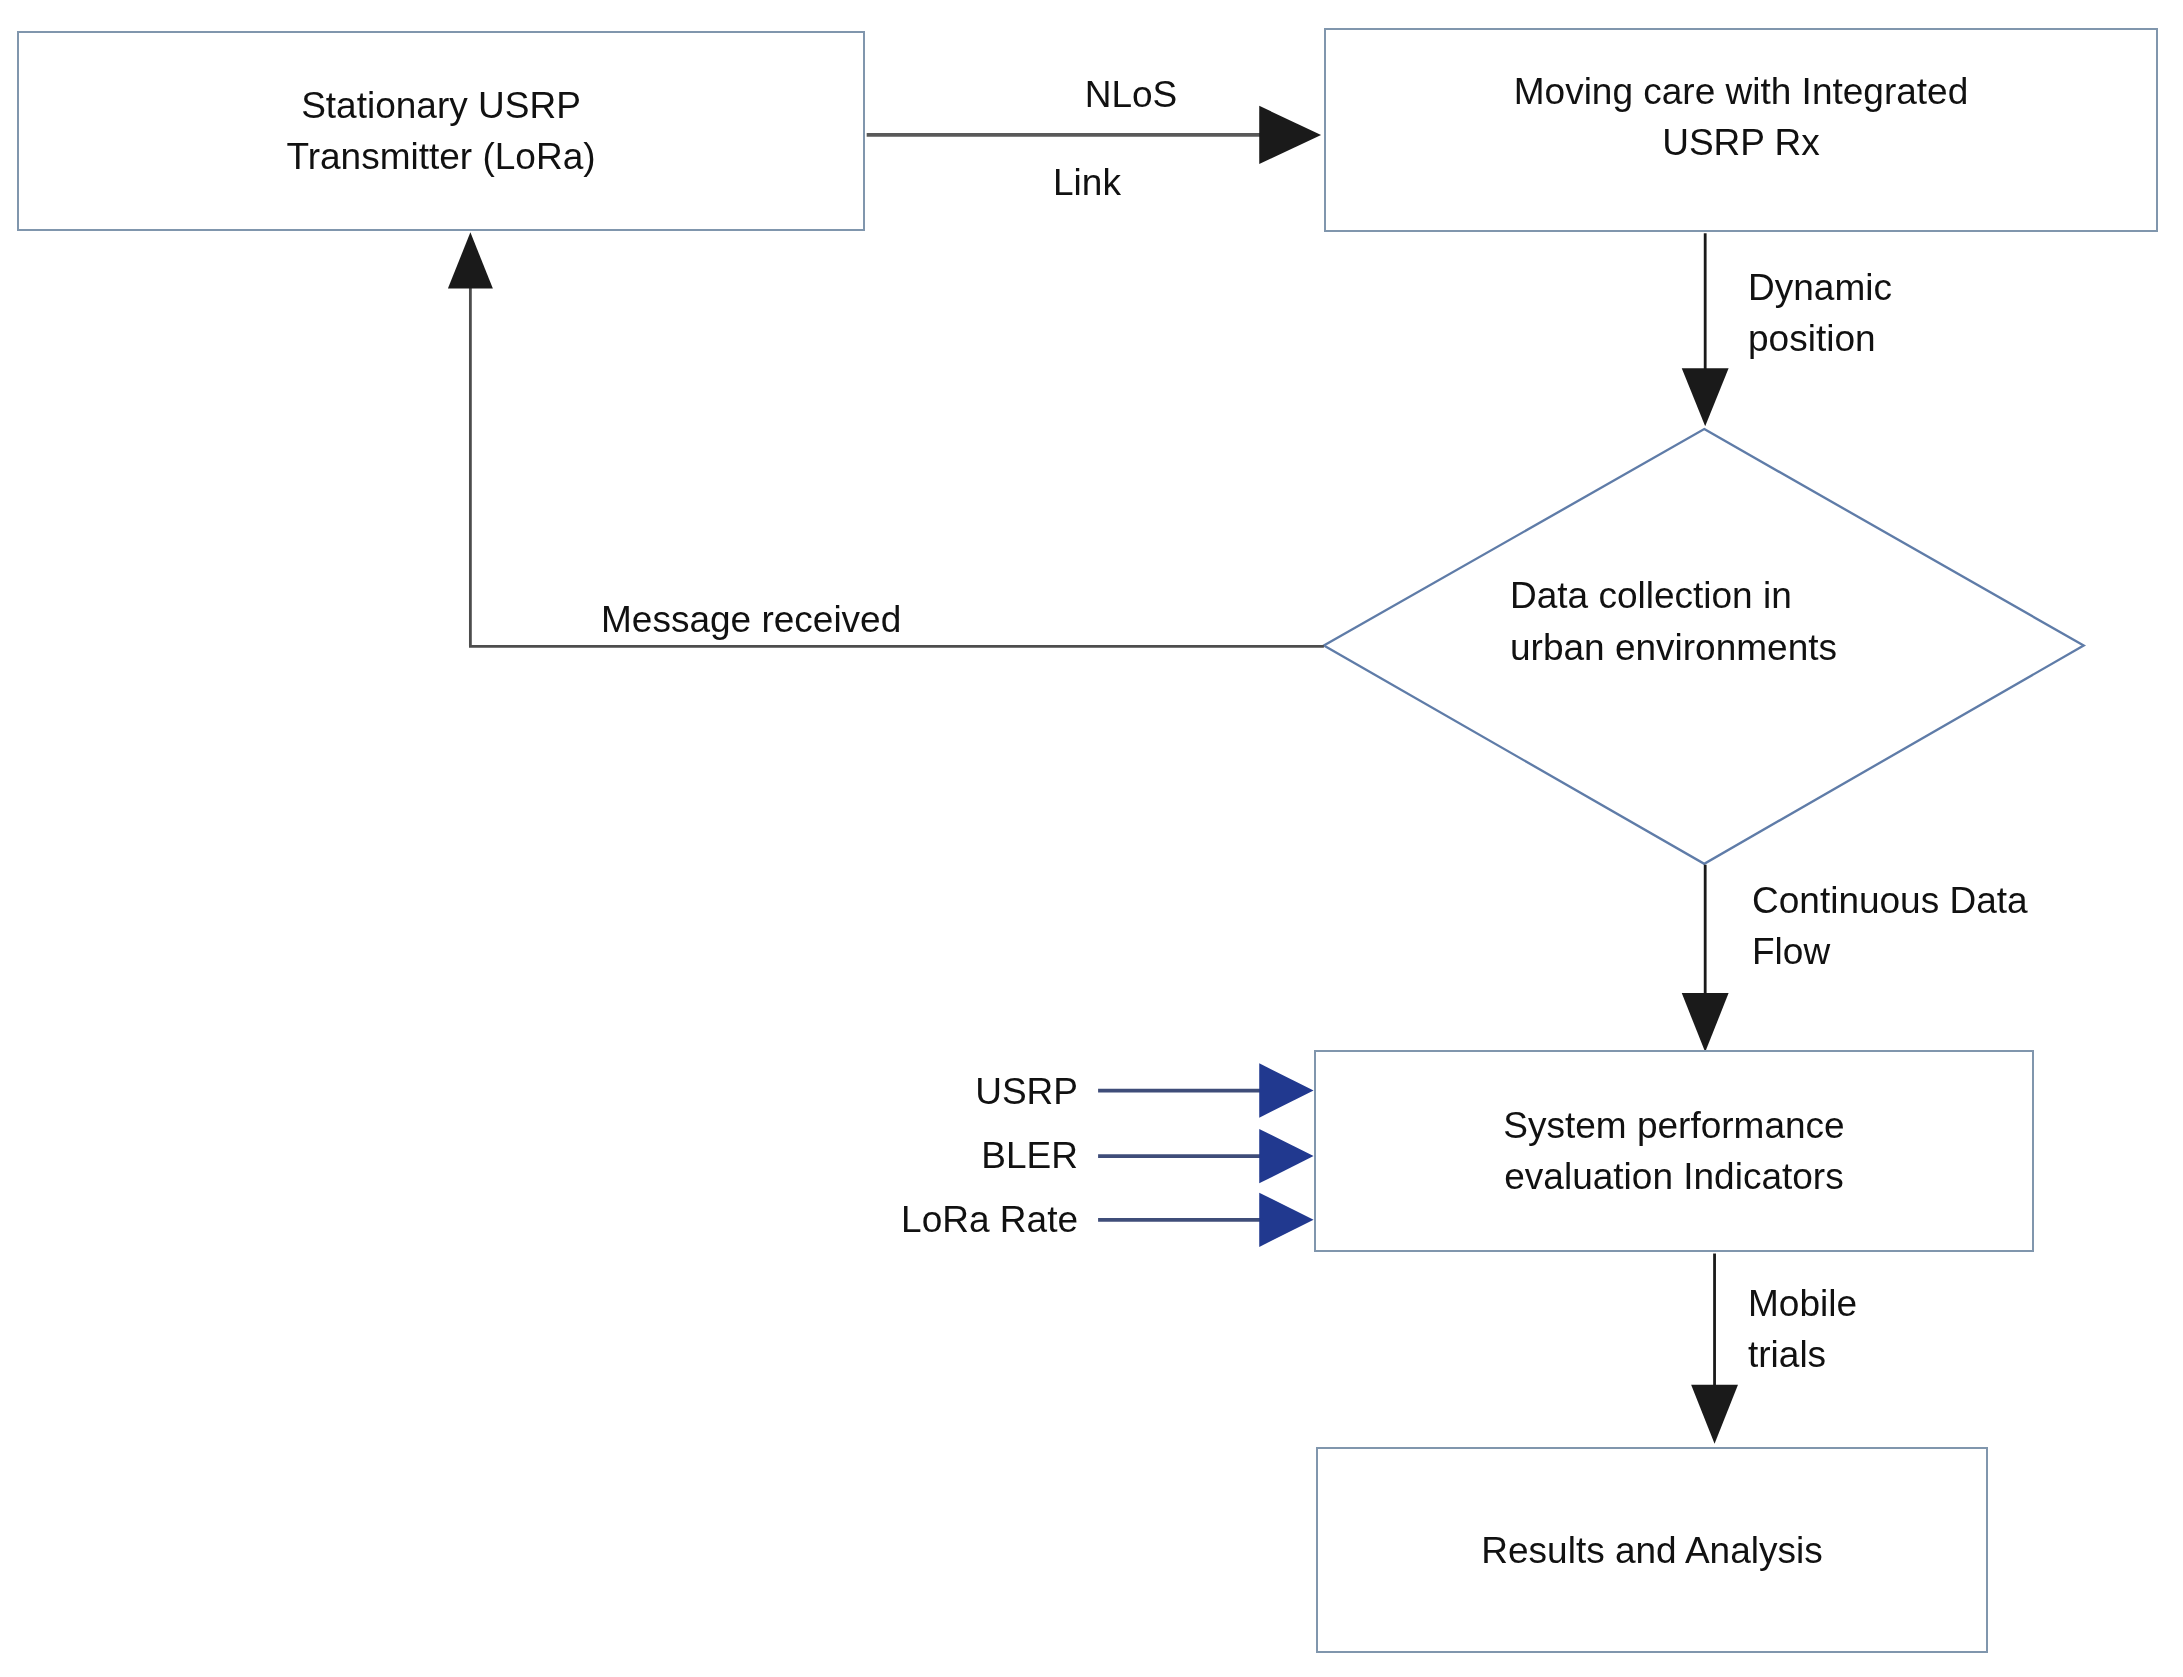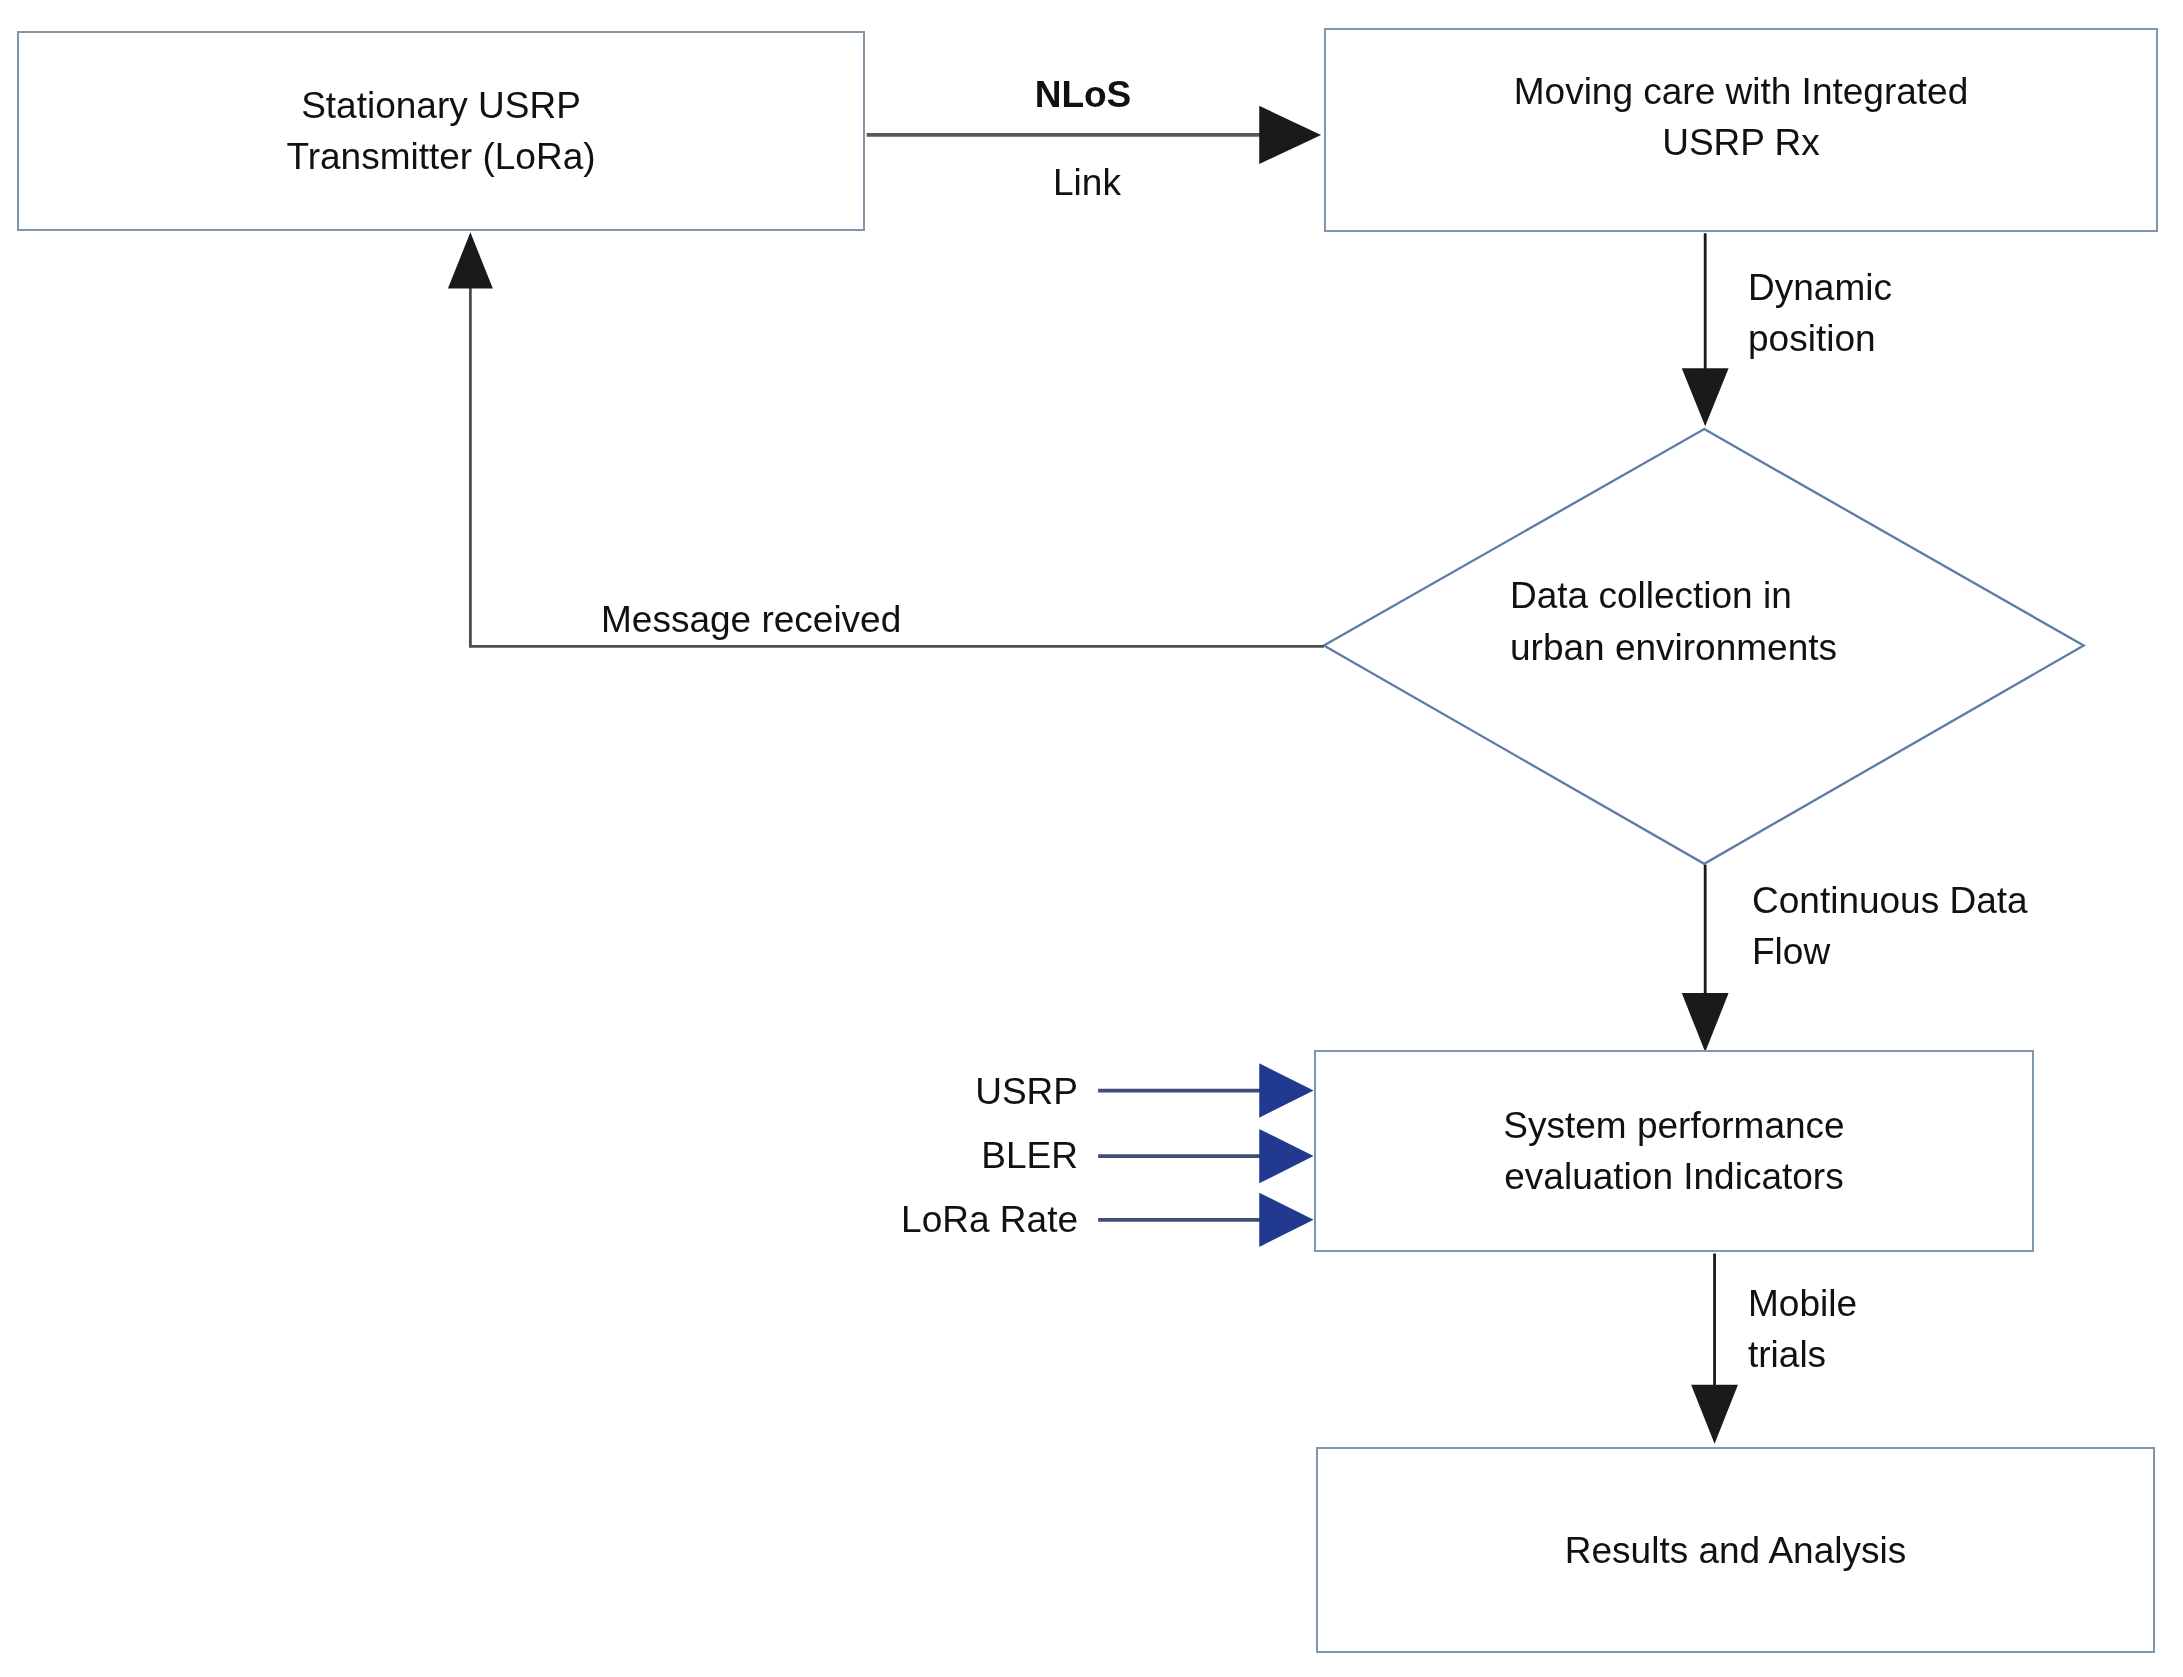--- a/index.html
+++ b/index.html
@@ -114,25 +114,25 @@
   </div>
 
   <div class="diamond-text" style="left:1510px;top:570px;width:525px;">Data collection in
 urban  environments</div>
 
   <div class="node" style="left:1314px;top:1050px;width:720px;height:202px;">
     <span>System performance
 evaluation Indicators</span>
   </div>
 
-  <div class="node" style="left:1316px;top:1447px;width:839px;height:206px;">
+  <div class="node" style="left:1316px;top:1447px;width:672px;height:206px;">
     <span>Results and  Analysis</span>
   </div>
 
-  <div class="edge-label center" style="left:952px;top:69px;width:262px;font-weight:bold;">NLoS</div>
+  <div class="edge-label center" style="left:1000px;top:69px;width:262px;">NLoS</div>
 
   <div class="edge-label center" style="left:956px;top:157px;width:262px;">Link</div>
 
   <div class="edge-label" style="left:1748px;top:262px;">Dynamic
 position</div>
 
   <div class="edge-label" style="left:601px;top:594px;">Message received</div>
 
   <div class="edge-label" style="left:1752px;top:875px;">Continuous Data
 Flow</div>

